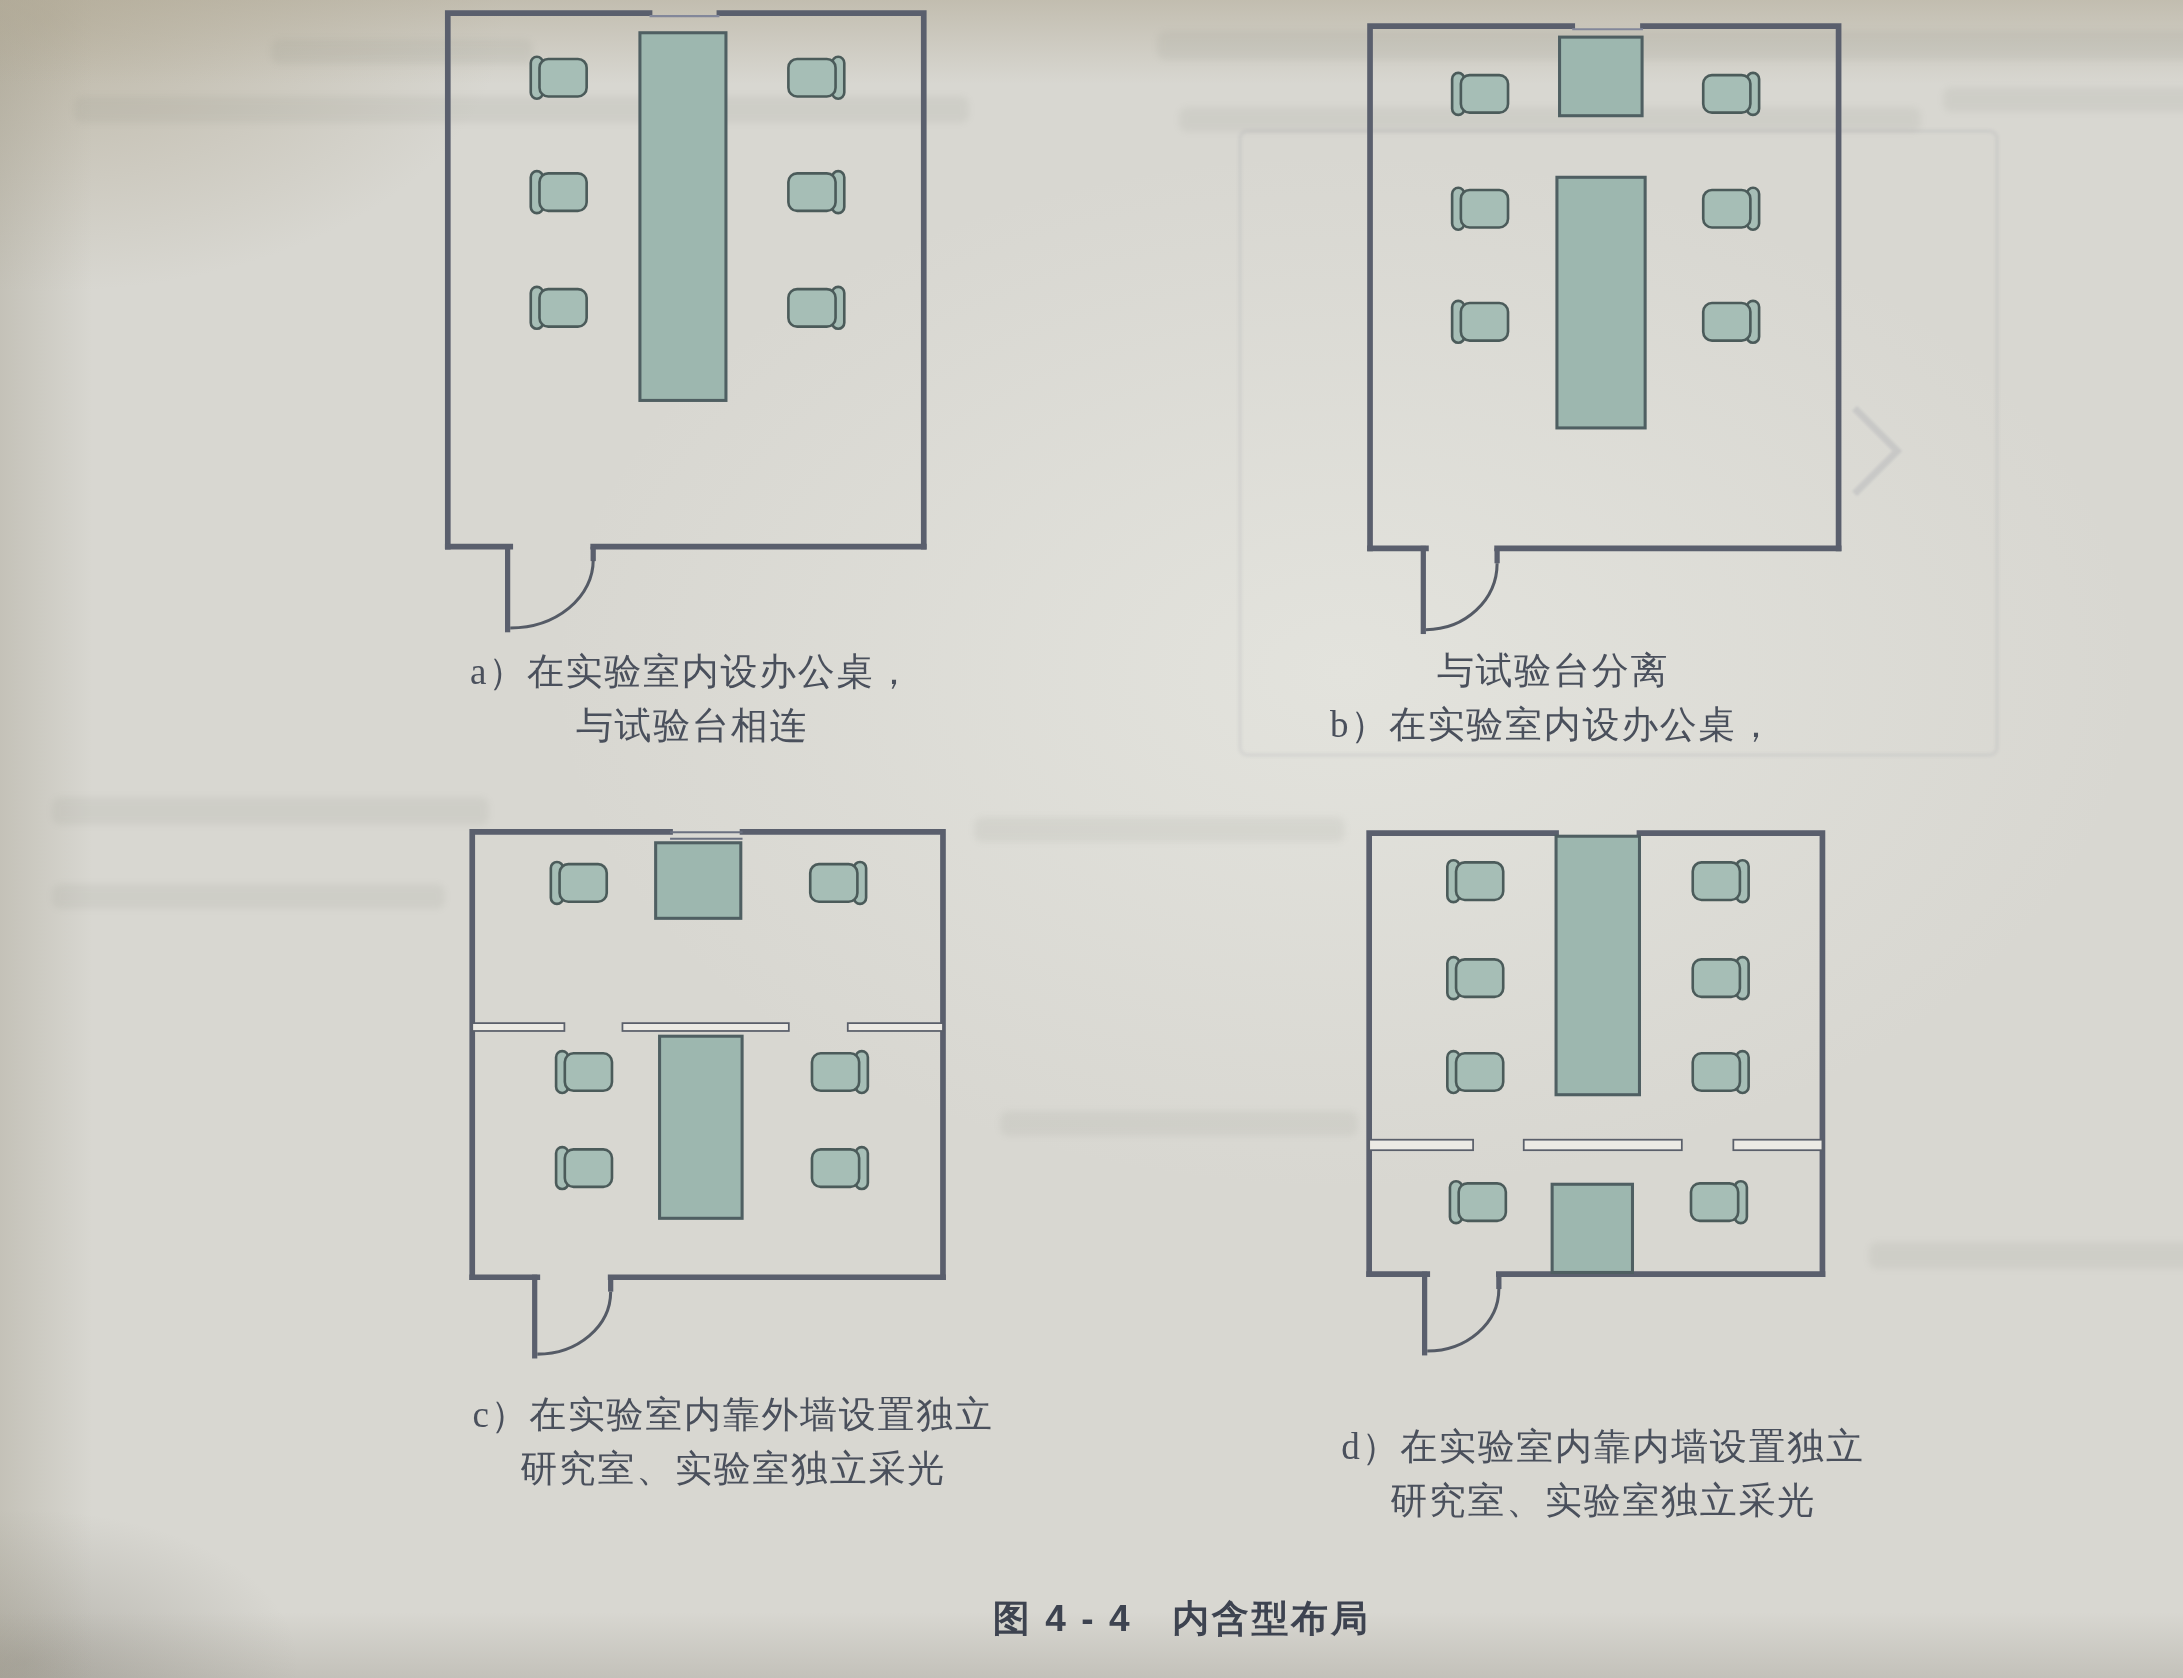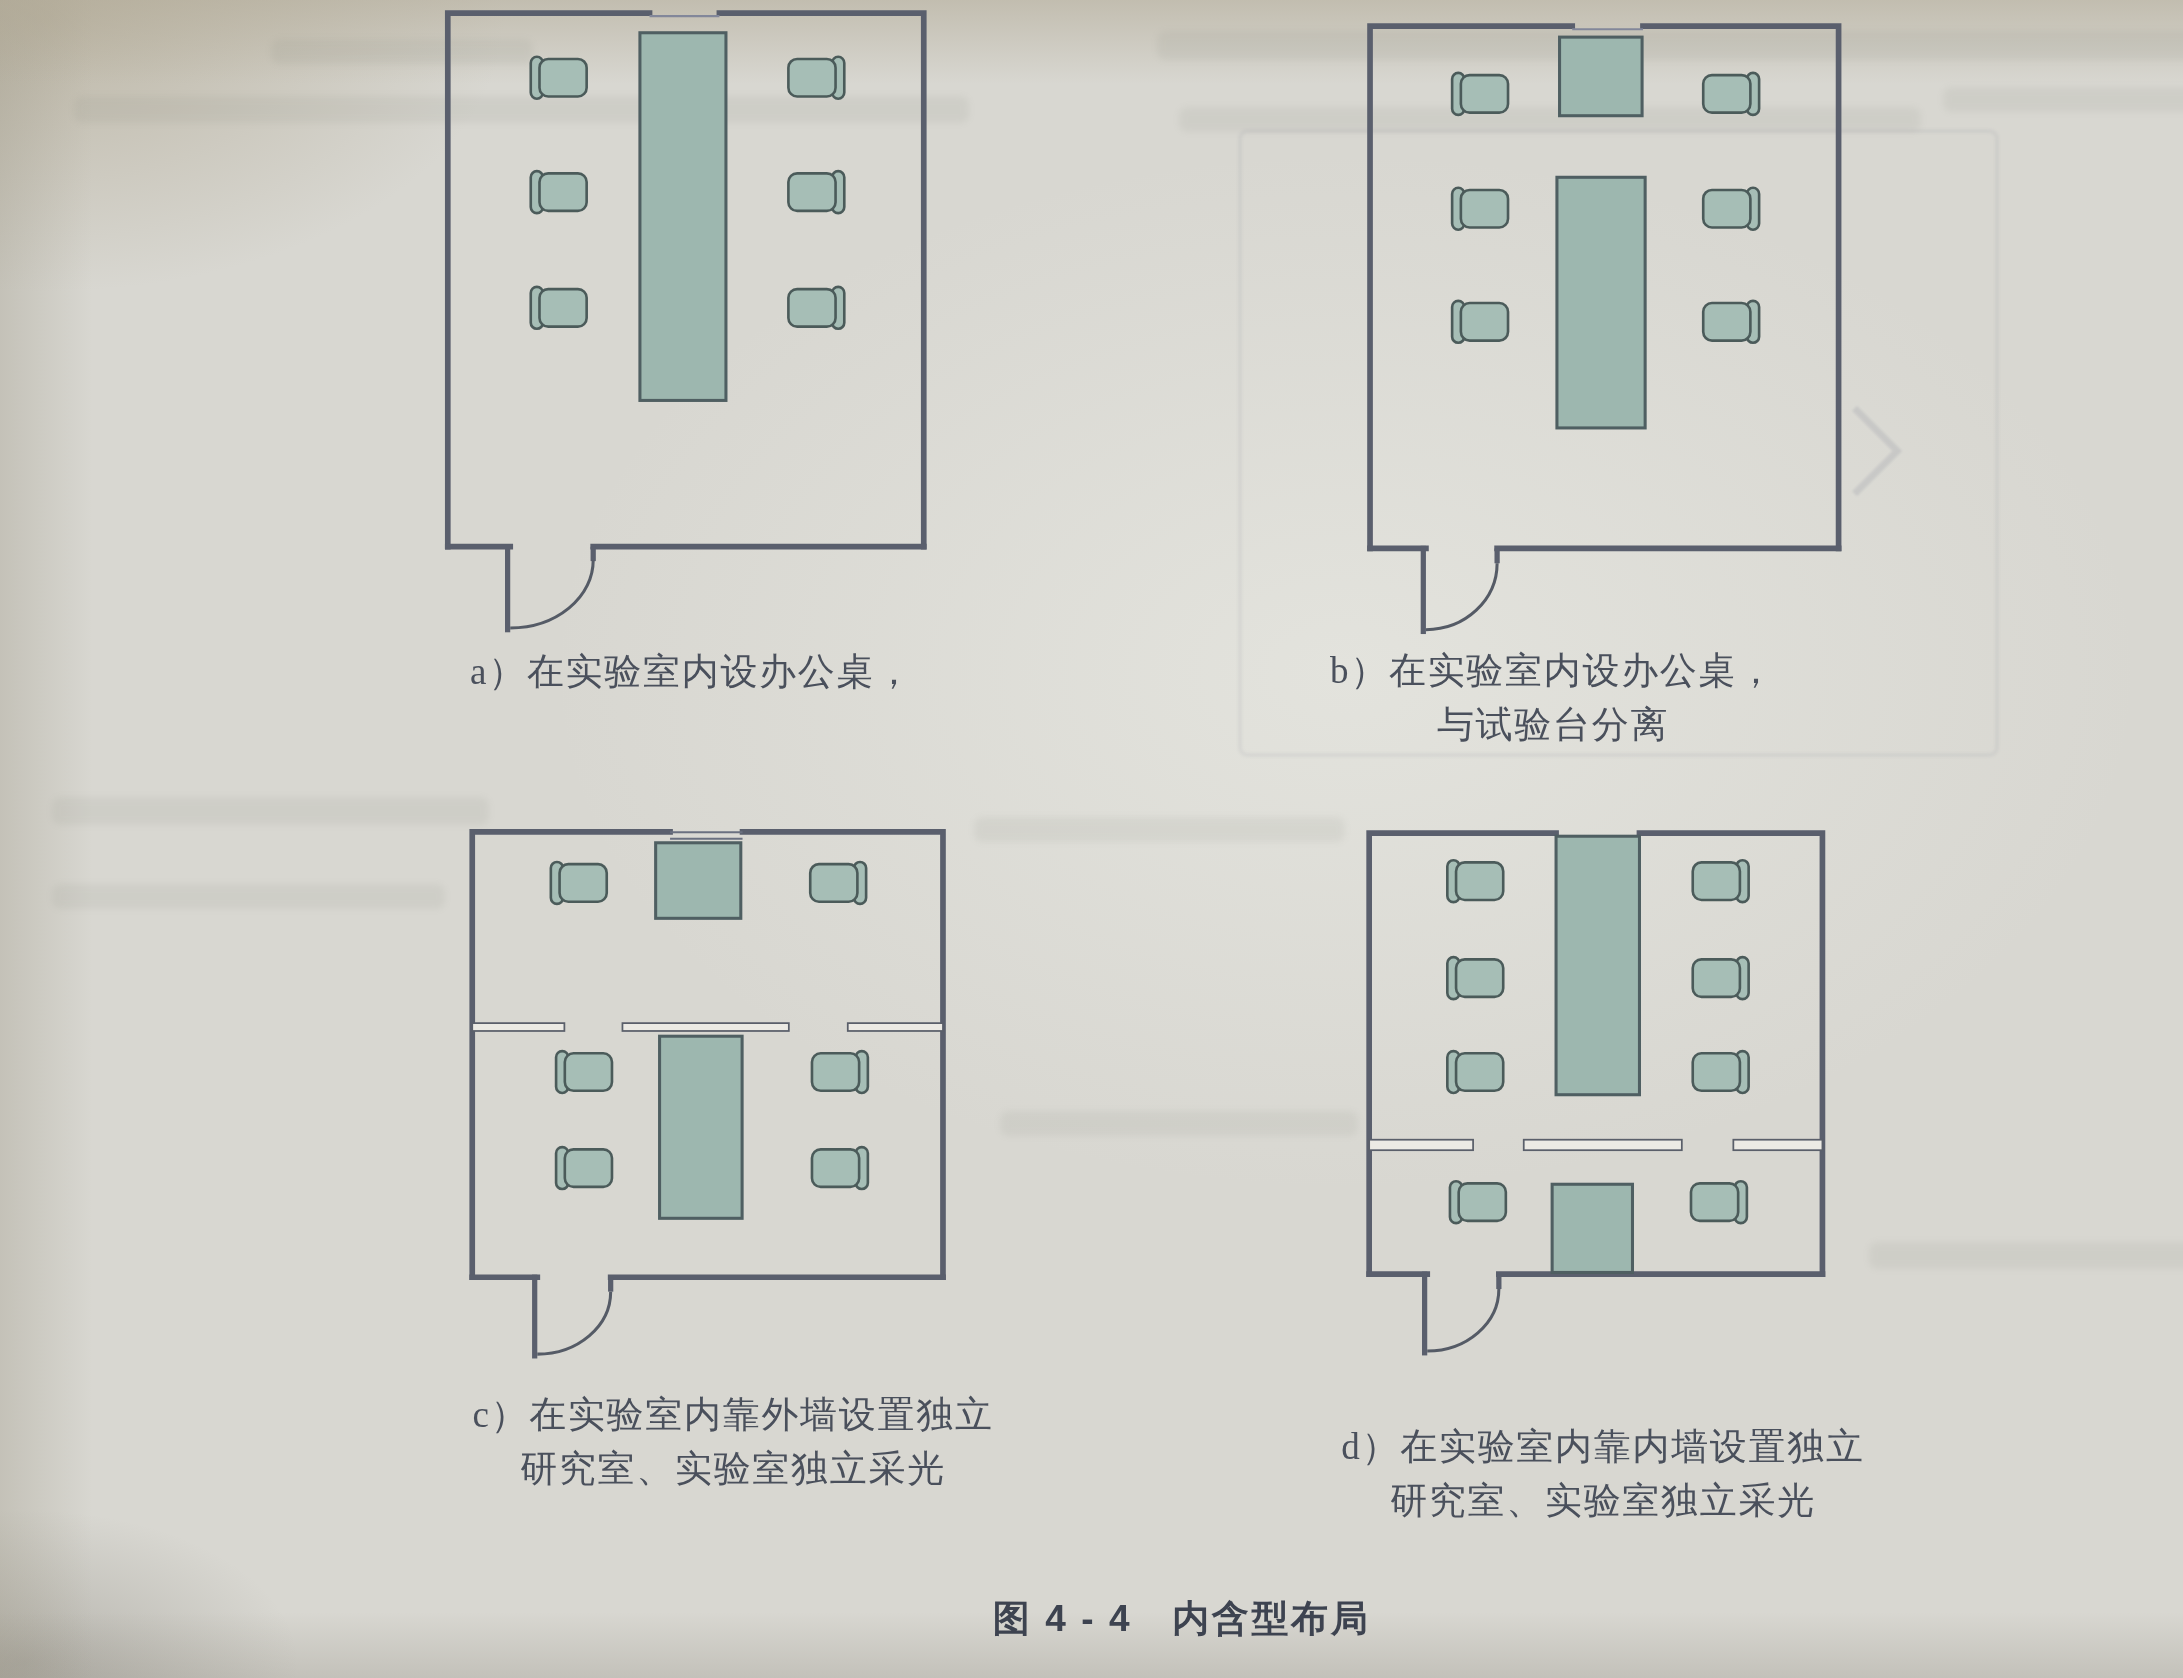--- a/index.html
+++ b/index.html
@@ -143,24 +143,25 @@
       <use href="#chair-right" x="3876" y="1968"></use>
       <use href="#chair-right" x="3876" y="2190"></use>
       <use href="#chair-right" x="3876" y="2405"></use>
       <use href="#chair-left" x="3320" y="2703"></use>
       <use href="#chair-right" x="3872" y="2703"></use>
     </g>
   </svg>
 
   <div class="caption" style="left:299px;top:645px;font-family:Liberation Serif, serif;">
     <div>a）在实验室内设办公桌，</div>
+    <div>与试验台相连</div>
   </div>
   <div class="caption" style="left:1160px;top:644px;">
+    <div>与试验台分离</div>
     <div>b）在实验室内设办公桌，</div>
-    <div>与试验台分离</div>
   </div>
   <div class="caption" style="left:340px;top:1388px;">
     <div>c）在实验室内靠外墙设置独立</div>
     <div>研究室、实验室独立采光</div>
   </div>
   <div class="caption" style="left:1210px;top:1420px;">
     <div>d）在实验室内靠内墙设置独立</div>
     <div>研究室、实验室独立采光</div>
   </div>
 

